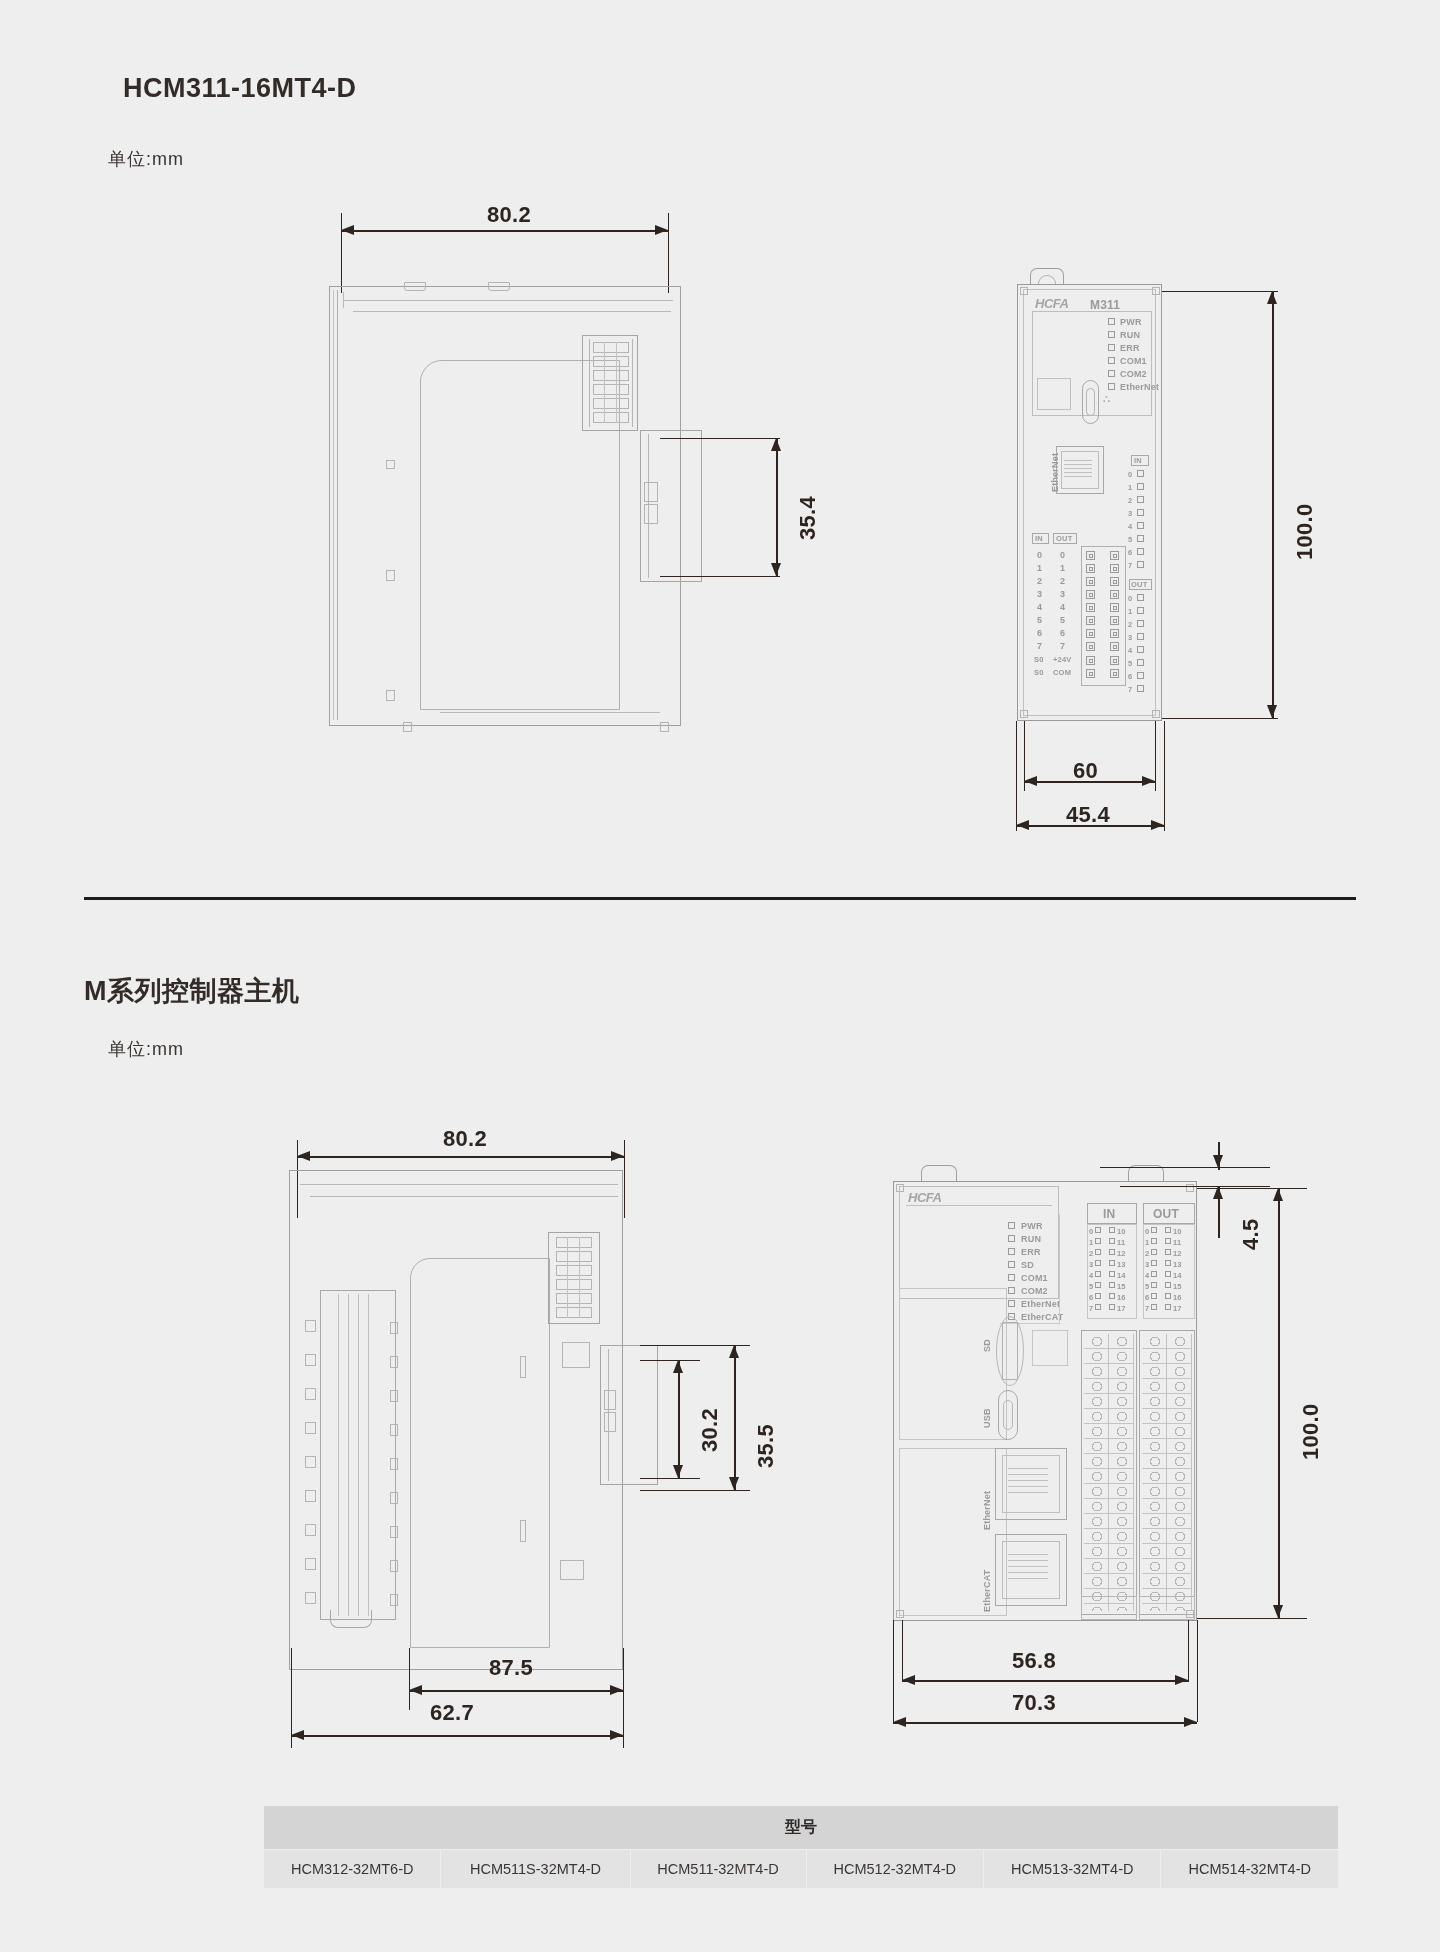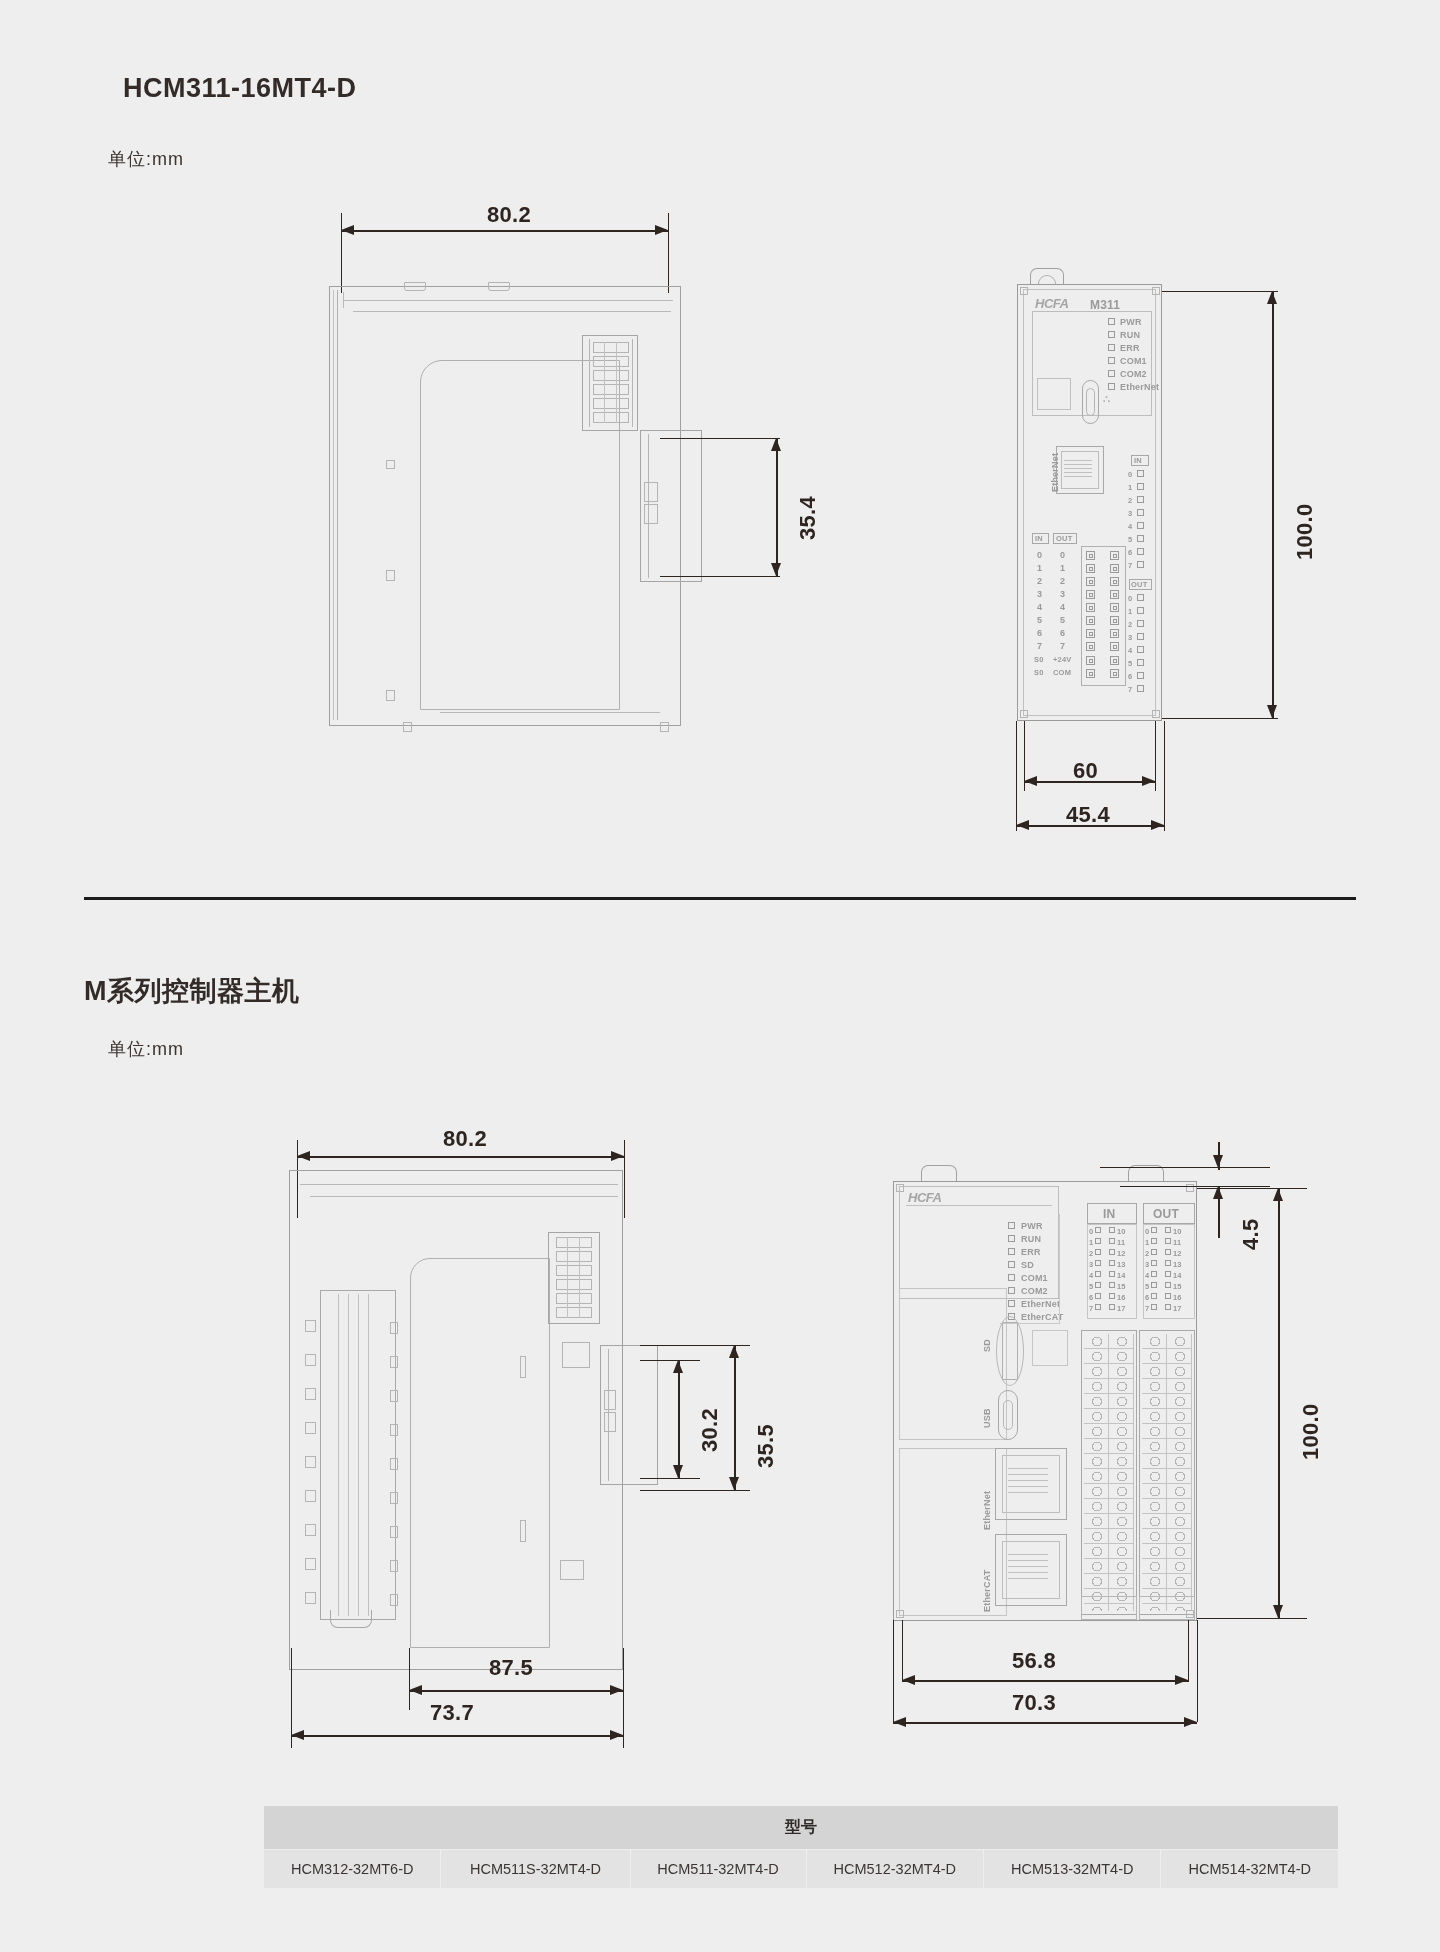--- a/index.html
+++ b/index.html
@@ -441,21 +441,21 @@
 
   <div class="ext-v" style="left:409px; top:1648px; height:62px;"></div>
   <div class="ext-v" style="left:623px; top:1648px; height:62px;"></div>
   <div class="dimtext" style="left:489px; top:1655px;">87.5</div>
   <div class="dline-h" style="left:409px; top:1690px; width:214px;"></div>
   <div class="arw arw-l" style="left:409px; top:1685px;"></div>
   <div class="arw arw-r" style="left:610px; top:1685px;"></div>
 
   <div class="ext-v" style="left:291px; top:1648px; height:100px;"></div>
   <div class="ext-v" style="left:623px; top:1648px; height:100px;"></div>
-  <div class="dimtext" style="left:430px; top:1700px;">73.7</div>
+  <div class="dimtext" style="left:430px; top:1700px;">62.7</div>
   <div class="dline-h" style="left:291px; top:1735px; width:332px;"></div>
   <div class="arw arw-l" style="left:291px; top:1730px;"></div>
   <div class="arw arw-r" style="left:610px; top:1730px;"></div>
 </div>
 
 <div>
 
   <div style="position:absolute; left:921px; top:1165px; width:36px; height:16px;
               border:1.3px solid #a0a0a0; border-bottom:none;
               border-top-left-radius:7px; border-top-right-radius:7px;"></div>

